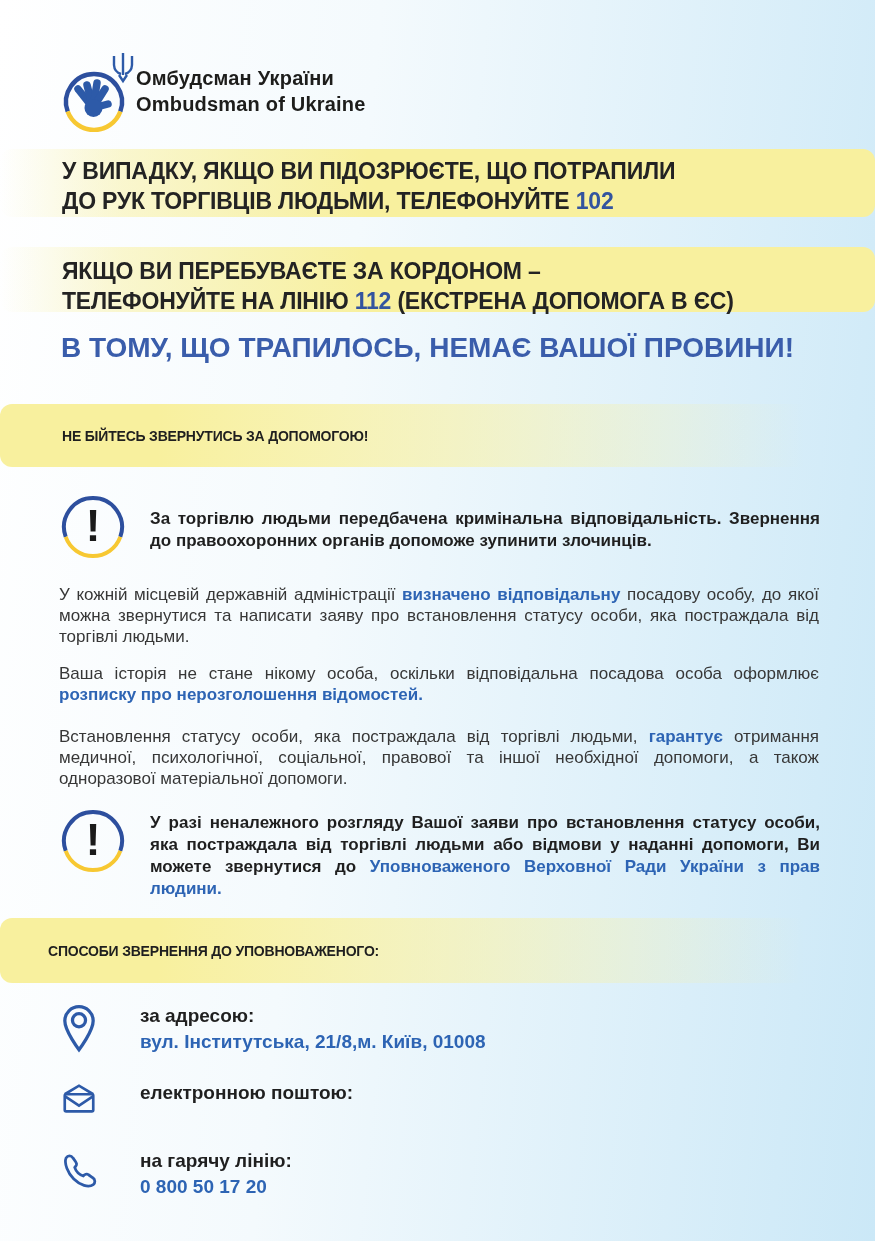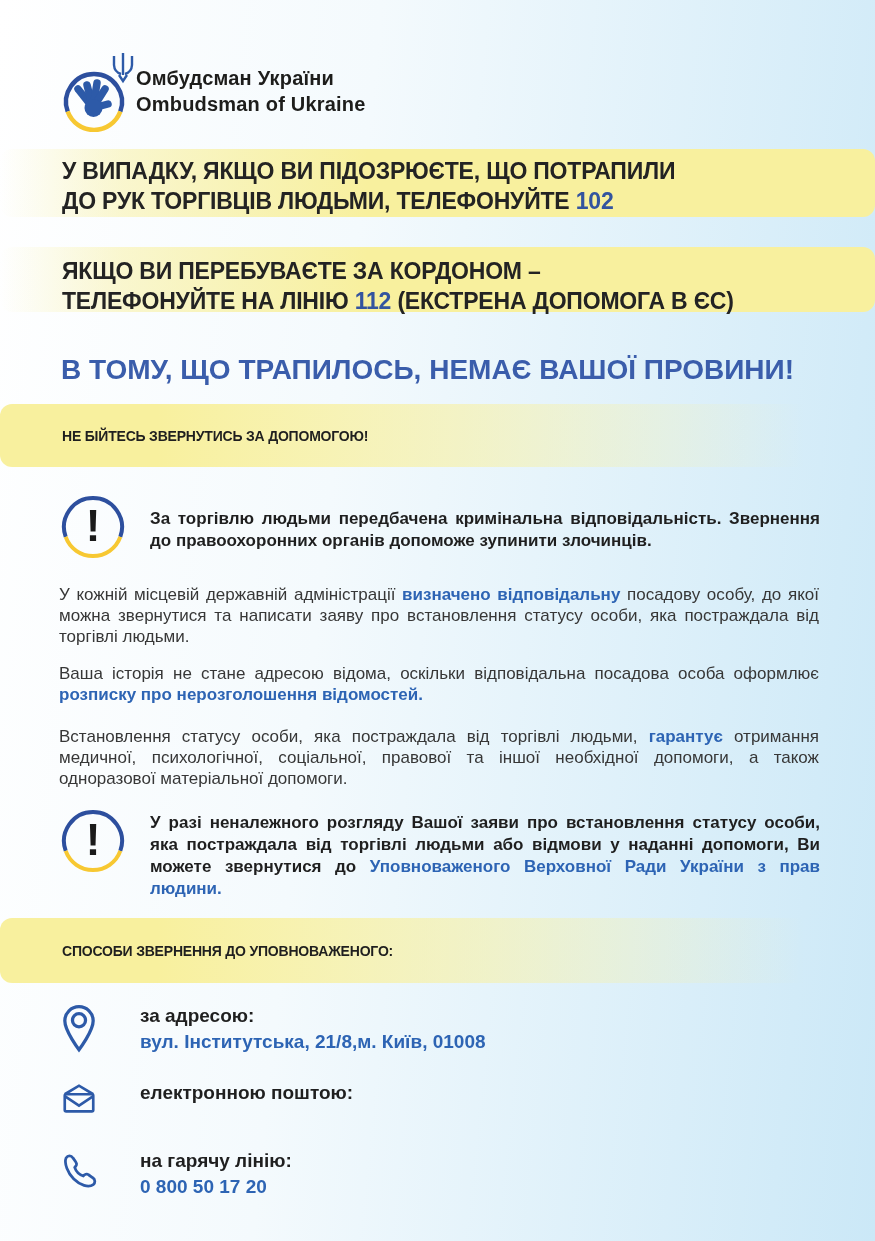--- a/index.html
+++ b/index.html
@@ -12,26 +12,26 @@
   
   .brand { position:absolute; top:50px; left:58px; display:flex; align-items:center; gap:0; }
   .brand-name { font-size:20px; font-weight:bold; color:#1d1d1b; line-height:26px; letter-spacing:.2px; }
   
   .band { position:absolute; left:0; width:875px; box-sizing:border-box;border-radius:12px; }
   .band-r { background:linear-gradient(90deg, rgba(248,240,158,0) 0%, rgba(248,240,158,.5) 14%, #f8f09e 42%, #f8f09e 100%); }
   .band-l { background:linear-gradient(90deg, #f8f09e 0%, #f8f09e 18%, rgba(248,240,158,.55) 55%, rgba(248,240,158,0) 92%); }
   .band1 { top:149px; height:68px; padding:7px 0 0 62px; }
   .band2 { top:247px; height:65px; padding:9px 0 0 62px; }
   .band3 { top:404px; height:63px; padding-left:62px; display:flex; align-items:center; }
-  .band4 { top:918px; height:65px; padding-left:62px; display:flex; align-items:center; }
+  .band4 { top:918px; height:65px; padding-left:48px; display:flex; align-items:center; }
   .band-heading { margin:0; font-weight:bold; font-size:23px; line-height:30px; letter-spacing:-.2px; color:#232323; }
   .num { color:#33549f; }
   .section-title { margin:0; font-size:14px; font-weight:bold; letter-spacing:-.2px; color:#1f1f1f; }
   
-  .headline { position:absolute; left:61px; top:354px; margin:0; font-size:28px; font-weight:bold; color:#3a5dab; letter-spacing:0; }
+  .headline { position:absolute; left:61px; top:332px; margin:0; font-size:28px; font-weight:bold; color:#3a5dab; letter-spacing:0; }
   
   .warning { position:absolute; left:60px; display:flex; gap:24px; }
   .warn-icon { flex:0 0 66px; }
   .warn-text { width:670px; margin:0; text-align:justify; font-weight:bold; font-size:17px; line-height:22px; color:#1f1f1f; }
   .warn1 { top:494px; } .warn1 .warn-text { margin-top:14px; }
   .warn2 { top:808px; } .warn2 .warn-text { margin-top:4px; }
   .blue { color:#2d64b4; }
   
   .para { position:absolute; left:59px; width:760px; margin:0; text-align:justify; font-size:17px; line-height:21px; color:#373737; }
   .para1 { top:584px; } .para2 { top:663px; } .para3 { top:726px; }
@@ -96,21 +96,21 @@
     <svg class="warn-icon" width="66" height="66" viewBox="0 0 66 66" aria-hidden="true">
       <path d="M 5.7 42.9 A 29 29 0 1 1 60.3 42.9" fill="none" stroke="#2d4f9e" stroke-width="4"></path>
       <path d="M 5.7 42.9 A 29 29 0 0 0 60.3 42.9" fill="none" stroke="#f7c832" stroke-width="4"></path>
       <text x="33" y="47" font-size="44" font-weight="bold" text-anchor="middle" fill="#1a1a1a">!</text>
     </svg>
     <p class="warn-text"><span>За торгівлю людьми передбачена кримінальна відповідальність. Звернення до правоохоронних органів допоможе зупинити злочинців.</span><span class="blue"></span></p>
   </div>
 
   <p class="para para1"><span>У кожній місцевій державній адміністрації </span><span class="blue-b">визначено відповідальну</span><span> посадову особу, до якої можна звернутися та написати заяву про встановлення статусу особи, яка постраждала від торгівлі людьми.</span></p>
 
-  <p class="para para2"><span>Ваша історія не стане адресою відома, оскільки відповідальна посадова особа оформлює </span><span class="blue-b">розписку про нерозголошення відомостей.</span><span></span></p>
+  <p class="para para2"><span>Ваша історія не стане нікому особа, оскільки відповідальна посадова особа оформлює </span><span class="blue-b">розписку про нерозголошення відомостей.</span><span></span></p>
 
   <p class="para para3"><span>Встановлення статусу особи, яка постраждала від торгівлі людьми, </span><span class="blue-b">гарантує</span><span> отримання медичної, психологічної, соціальної, правової та іншої необхідної допомоги, а також одноразової матеріальної допомоги.</span></p>
 
   <div class="warning warn2">
     <svg class="warn-icon" width="66" height="66" viewBox="0 0 66 66" aria-hidden="true">
       <path d="M 5.7 42.9 A 29 29 0 1 1 60.3 42.9" fill="none" stroke="#2d4f9e" stroke-width="4"></path>
       <path d="M 5.7 42.9 A 29 29 0 0 0 60.3 42.9" fill="none" stroke="#f7c832" stroke-width="4"></path>
       <text x="33" y="47" font-size="44" font-weight="bold" text-anchor="middle" fill="#1a1a1a">!</text>
     </svg>
     <p class="warn-text"><span>У разі неналежного розгляду Вашої заяви про встановлення статусу особи, яка постраждала від торгівлі людьми або відмови у наданні допомоги, Ви можете звернутися до </span><span class="blue">Уповноваженого Верховної Ради України з прав людини.</span></p>

